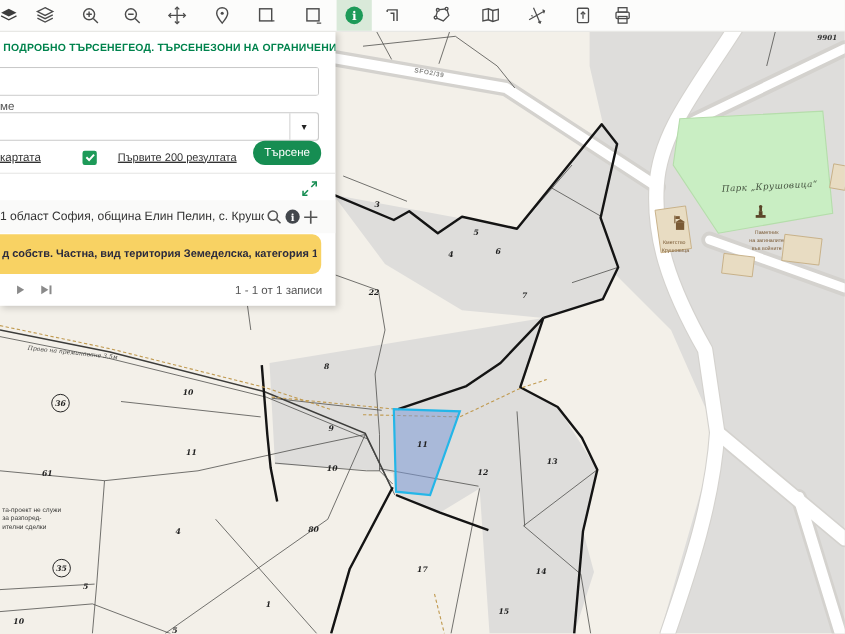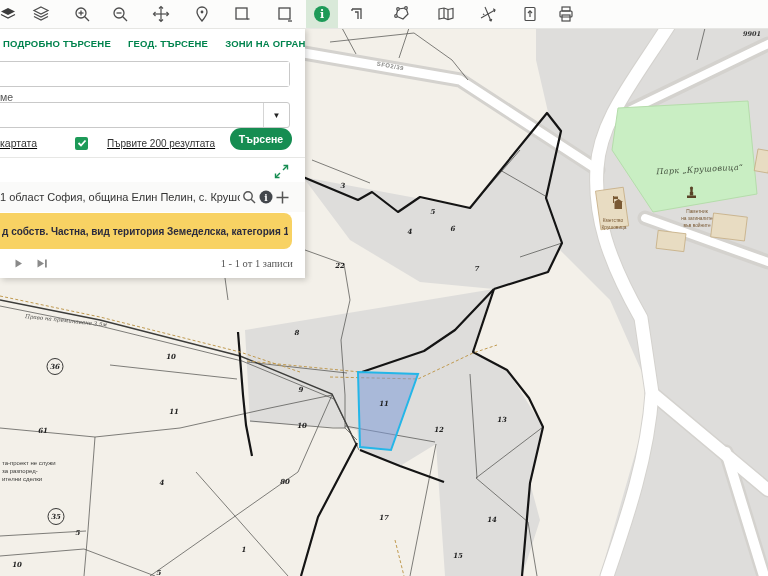--- a/index.html
+++ b/index.html
@@ -24,52 +24,52 @@
   
   #toolbar{position:absolute;left:0;top:0;width:768px;height:28px;background:#fcfcfb;
            border-bottom:1px solid #e6e6e3;z-index:30;}
   .tool{position:absolute;top:0;width:28px;height:28px;display:flex;align-items:center;
         justify-content:center;cursor:pointer;}
   .tool.active{background:#d9e9d9;width:32px;}
   .tool svg{display:block;}
   
   #panel{position:absolute;left:0;top:28px;width:305px;height:250px;background:#ffffff;
          z-index:20;box-shadow:2px 2px 6px rgba(0,0,0,.18);overflow:hidden;}
-  #tabs{position:absolute;left:3px;top:10px;display:flex;gap:17px;white-space:nowrap;justify-content:flex-end;}
+  #tabs{position:absolute;left:3px;top:10px;display:flex;white-space:nowrap;justify-content:flex-end;}
   .tab{font-size:9.5px;font-weight:bold;color:#00834d;letter-spacing:.2px;cursor:pointer;}
   .fld{position:absolute;left:-16px;width:306px;height:26px;background:#fff;
        border:1px solid #c9c9c9;border-radius:3px;box-sizing:border-box;}
   #fld1{top:33px;}
   #fld1 input{border:none;outline:none;width:100%;height:100%;font-size:11px;padding:0 6px;box-sizing:border-box;}
   #fld2-label{position:absolute;left:0;top:63px;font-size:10.5px;color:#555;}
   #fld2{top:74px;display:flex;}
   #fld2 .selval{flex:1;font-size:11px;color:#333;padding:5px 6px;}
   #fld2 .selarrow{width:25px;border-left:1px solid #d5d5d5;display:flex;align-items:center;
                   justify-content:center;font-size:8px;color:#222;cursor:pointer;}
   #opt-row{position:absolute;left:0;top:104px;width:298px;height:22px;display:flex;align-items:center;text-decoration:underline;}
   #extent-frag{font-size:10.5px;color:#333;}
   #limit-box{width:13px;height:13px;background:#1d9a58;border-radius:2px;margin-left:38px;
              display:flex;align-items:center;justify-content:center;cursor:pointer;}
   #limit-label{font-size:10px;color:#333;margin-left:19px;}
   #search-btn{position:absolute;right:13px;top:100px;width:62px;height:22px;background:#168d52;
-              color:#fff;border:none;border-radius:11px;font-size:10.5px;font-weight:bold;
+              color:#fff;border:none;border-radius:11px;font-size:10.5px;font-weight:normal;
               font-family:"Liberation Sans",sans-serif;cursor:pointer;}
   #divider{position:absolute;left:0;top:129px;width:305px;border-top:1px solid #e7e7e5;}
   #expand-ico{position:absolute;right:16px;top:136px;width:15px;height:15px;cursor:pointer;}
   #result-row{position:absolute;left:0;top:154px;width:305px;height:30px;background:#fafaf9;
               display:flex;align-items:center;cursor:pointer;}
   #result-text{font-size:11px;color:#333;white-space:nowrap;overflow:hidden;width:240px;}
   .rico{width:17px;height:17px;display:flex;align-items:center;justify-content:center;cursor:pointer;}
   #detail-row{position:absolute;left:-10px;top:185px;width:302px;height:36px;background:#f8d263;
               border-radius:8px;display:flex;align-items:center;cursor:pointer;}
   #detail-text{font-size:10px;font-weight:600;color:#2b2b3d;white-space:nowrap;overflow:hidden;
                padding-left:12px;width:286px;}
   #pager{position:absolute;left:0;top:221px;width:305px;height:29px;display:flex;align-items:center;}
   #pager .pico{margin-left:14px;cursor:pointer;display:flex;}
-  #pager-info{position:absolute;right:12px;font-size:10.5px;color:#555;font-family:Liberation Serif, serif;}
+  #pager-info{position:absolute;right:12px;font-size:10.5px;color:#555;}
 </style>
 </head>
 <body>
 
 <svg id="map" viewBox="0 0 768 576" xmlns="http://www.w3.org/2000/svg">
 
   <rect x="0" y="0" width="768" height="576" fill="#f3f0e9"></rect>
 
   <g fill="#dedddb">
     <polygon points="536,28 768,28 768,576 600,576 652,395 610,300 560,250 546,198 561,131 548,112 536,60"></polygon>

